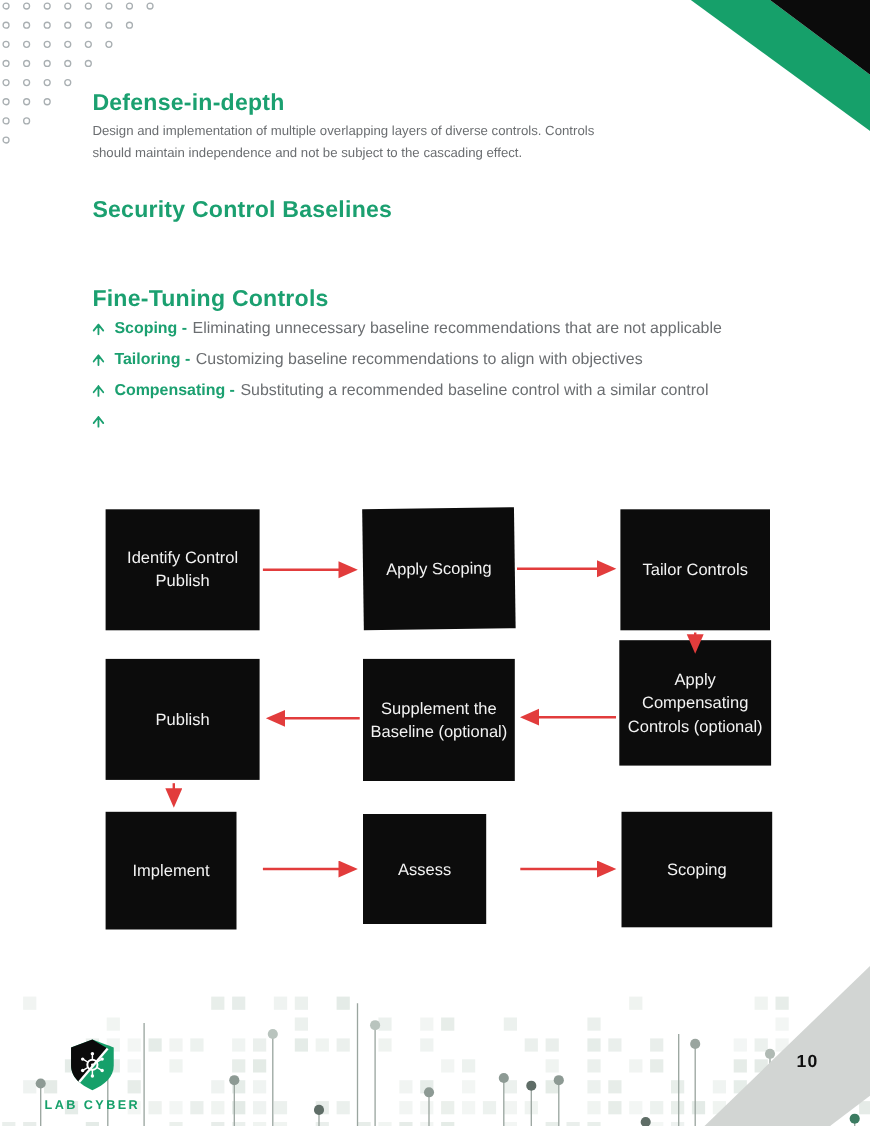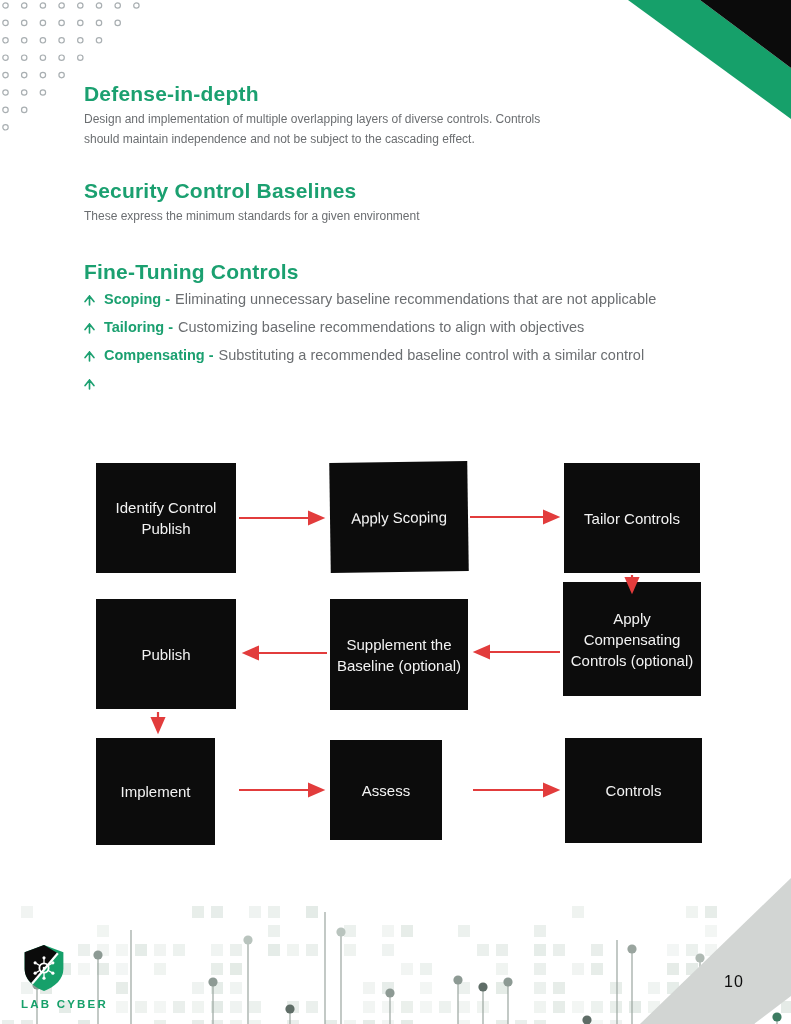--- a/index.html
+++ b/index.html
@@ -29,23 +29,23 @@
   .bullet .b-icon{flex:0 0 auto;margin-right:9px;margin-top:2px;}
   .bullet .term{color:var(--green);font-weight:bold;margin-right:5px;white-space:nowrap;}
   .flow-node{
     position:absolute;background:var(--box-black);color:#f3f3f3;
     display:flex;align-items:center;justify-content:center;text-align:center;
     font-size:15px;line-height:21px;white-space:pre-line;padding:0 4px;box-sizing:border-box;
   }
   #flow-arrows{position:absolute;left:0;top:0;width:791px;height:1024px;pointer-events:none;}
   .page-number{
     position:absolute;left:712px;top:957px;width:44px;text-align:center;
-    font-size:16px;font-weight:normal;color:#0e0e0e;letter-spacing:1px;margin-top:16px;
-  }
-  .logo-wrap{position:absolute;left:21px;top:944px;width:100px;}
+    font-size:16px;font-weight:bold;color:#0e0e0e;letter-spacing:1px;
+  }
+  .logo-wrap{position:absolute;left:34px;top:944px;width:100px;text-align:center;}
   .logo-word{
     display:block;margin-top:2px;font-size:11.5px;font-weight:bold;color:#16a06a;
     letter-spacing:2.2px;white-space:nowrap;
   }
 </style>
 </head>
 <body>
 
 <div class="page">
 
@@ -91,21 +91,20 @@
   <svg class="abs" style="left:0;top:0" width="791" height="130" viewBox="0 0 791 130">
     <polygon points="628,0 700,0 791,68 791,119" fill="#16a06a"></polygon>
     <polygon points="700,0 791,0 791,68" fill="#0b0b0b"></polygon>
   </svg>
 
   <h3 class="sec-heading" style="left:84px;top:82px">Defense-in-depth</h3>
   <p class="para" style="left:84px;top:110px;margin:0">Design and implementation of multiple overlapping layers of diverse controls. Controls
 should maintain independence and not be subject to the cascading effect.</p>
 
   <h3 class="sec-heading" style="left:84px;top:179px">Security Control Baselines</h3>
-  <p class="para" style="left:84px;top:207px;margin:0">These express the minimum standards for a given environment</p>
 
   <h3 class="sec-heading" style="left:84px;top:260px">Fine-Tuning Controls</h3>
 
   <div class="bullet" style="top:318px">
     <span class="b-icon">
       <svg width="11" height="11" viewBox="0 0 10 10">
           <path d="M5 1 L1 6 M5 1 L9 6 M5 1 L5 9" stroke="#1ba070" stroke-width="1.5" fill="none" stroke-linecap="round"></path>
         </svg>
     </span>
     <span><span class="term">Tailoring -</span><span>Customizing baseline recommendations to align with objectives</span></span>
@@ -142,21 +141,21 @@
 
     <div class="flow-node" style="left:96px;top:599px;width:140px;height:110px">Publish</div>
     <div class="flow-node" style="left:330px;top:599px;width:138px;height:111px">Supplement the
 Baseline (optional)</div>
     <div class="flow-node" style="left:563px;top:582px;width:138px;height:114px">Apply
 Compensating
 Controls (optional)</div>
 
     <div class="flow-node" style="left:96px;top:738px;width:119px;height:107px">Implement</div>
     <div class="flow-node" style="left:330px;top:740px;width:112px;height:100px">Assess</div>
-    <div class="flow-node" style="left:565px;top:738px;width:137px;height:105px">Controls</div>
+    <div class="flow-node" style="left:565px;top:738px;width:137px;height:105px">Scoping</div>
 
     <svg id="flow-arrows" viewBox="0 0 791 1024">
       <defs>
         <marker id="ah" markerWidth="9" markerHeight="8" refX="6.5" refY="3.5" orient="auto">
           <path d="M0,0 L8,3.5 L0,7 Z" fill="#e23c3c"></path>
         </marker>
       </defs>
       <g stroke="#e23c3c" stroke-width="2.2">
         <line x1="239" y1="518" x2="322" y2="518" marker-end="url(#ah)"></line>
         <line x1="470" y1="517" x2="557" y2="517" marker-end="url(#ah)"></line>

